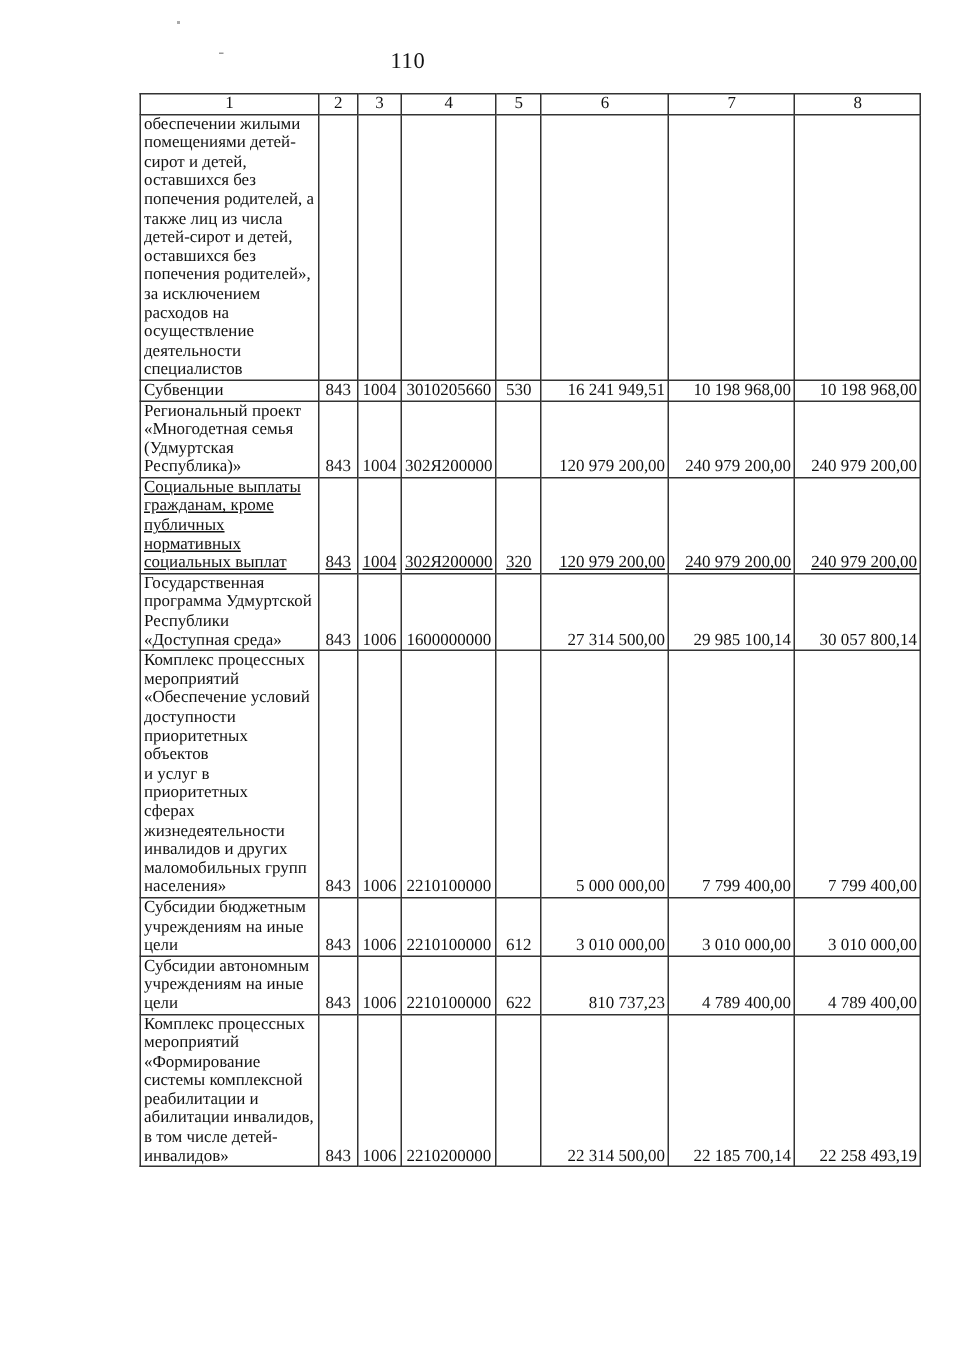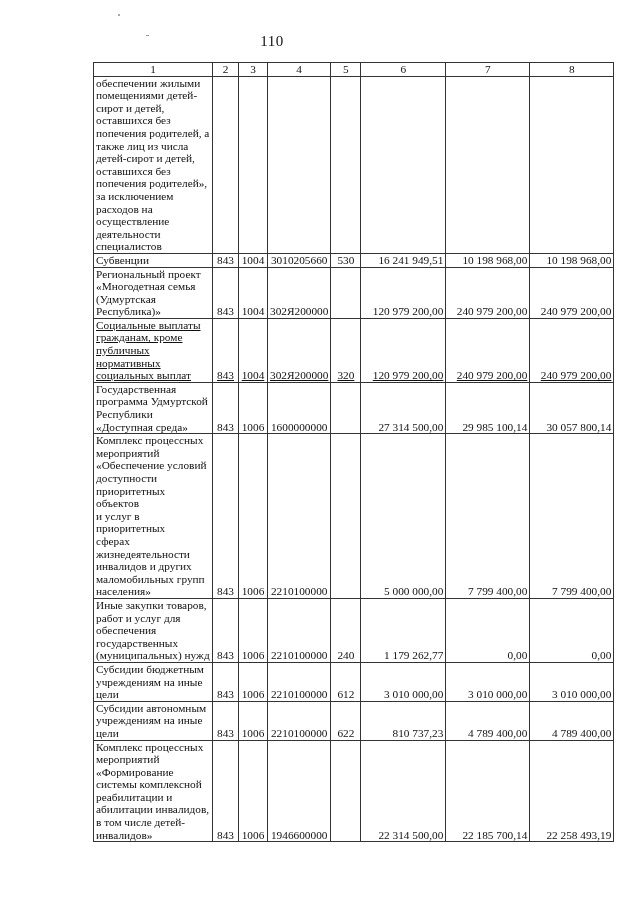--- a/index.html
+++ b/index.html
@@ -136,34 +136,20 @@
 маломобильных групп
 населения»</td>
         <td class="code">843</td>
         <td class="code">1006</td>
         <td class="code">2210100000</td>
         <td class="code"></td>
         <td class="num">5 000 000,00</td>
         <td class="num">7 799 400,00</td>
         <td class="num">7 799 400,00</td>
       </tr>
-      <tr style="height: 64px;">
-        <td class="name">Иные закупки товаров,
-работ и услуг для
-обеспечения
-государственных
-(муниципальных) нужд</td>
-        <td class="code">843</td>
-        <td class="code">1006</td>
-        <td class="code">2210100000</td>
-        <td class="code">240</td>
-        <td class="num">1 179 262,77</td>
-        <td class="num">0,00</td>
-        <td class="num">0,00</td>
-      </tr>
       <tr style="height: 38px;">
         <td class="name">Субсидии бюджетным
 учреждениям на иные
 цели</td>
         <td class="code">843</td>
         <td class="code">1006</td>
         <td class="code">2210100000</td>
         <td class="code">612</td>
         <td class="num">3 010 000,00</td>
         <td class="num">3 010 000,00</td>
@@ -185,20 +171,20 @@
         <td class="name">Комплекс процессных
 мероприятий
 «Формирование
 системы комплексной
 реабилитации и
 абилитации инвалидов,
 в том числе детей-
 инвалидов»</td>
         <td class="code">843</td>
         <td class="code">1006</td>
-        <td class="code">1946600000</td>
+        <td class="code">2210200000</td>
         <td class="code"></td>
         <td class="num">22 314 500,00</td>
         <td class="num">22 185 700,14</td>
         <td class="num">22 258 493,19</td>
       </tr>
     </tbody>
 </table>
 
 </body></html>

